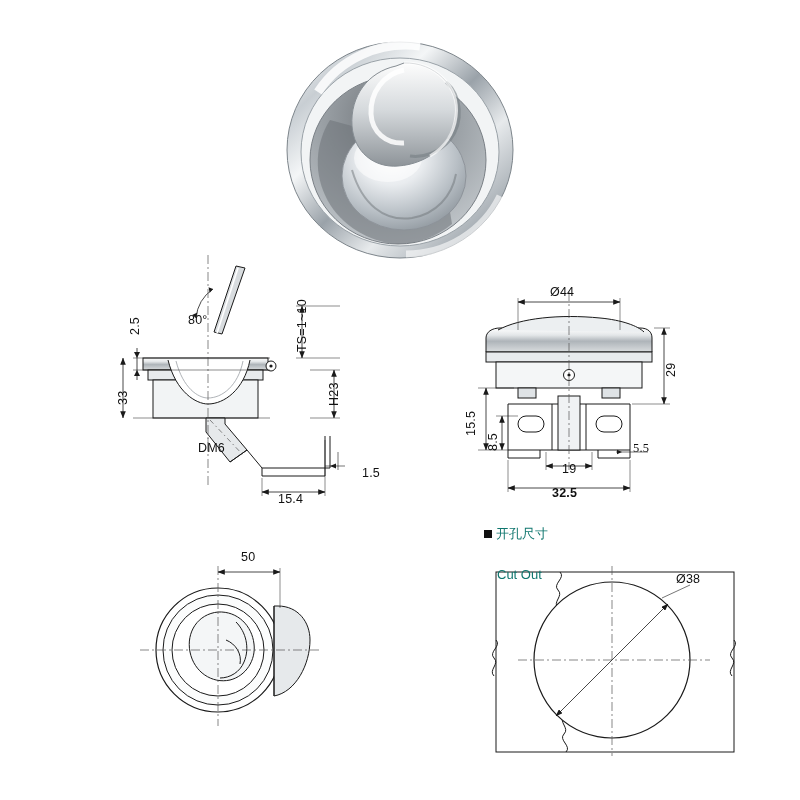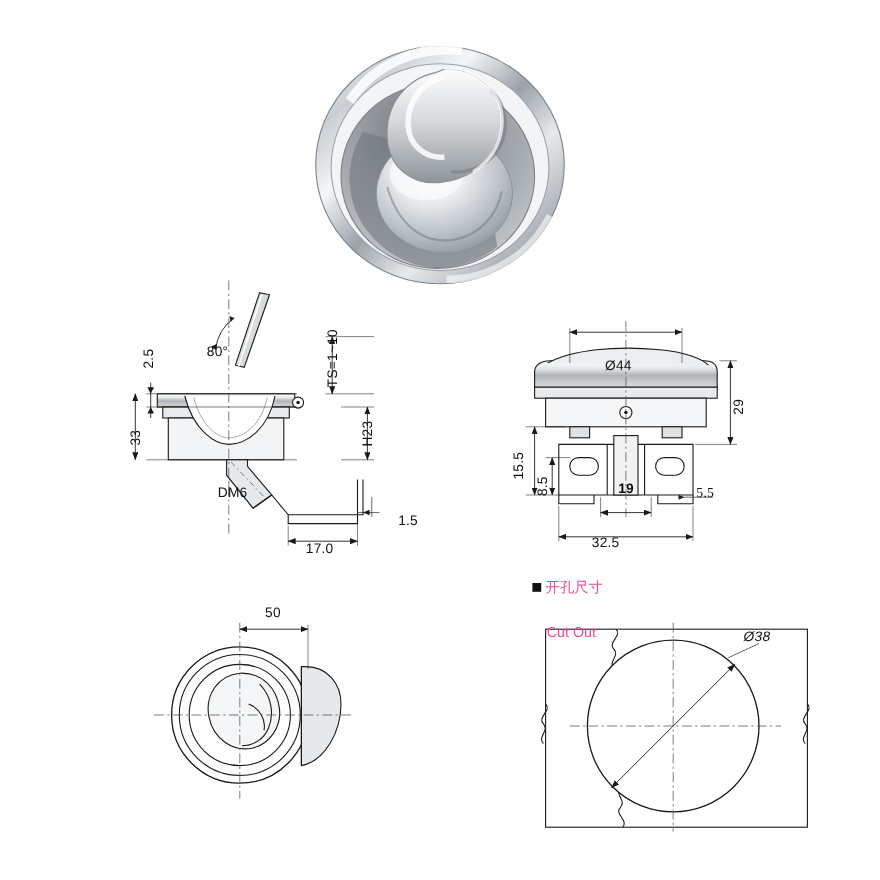--- a/index.html
+++ b/index.html
@@ -35,21 +35,21 @@
     letter-spacing: 0.2px;
   }
   .dim-text.vert {
     transform-origin: left top;
     transform: rotate(-90deg);
   }
   .cn-title {
     position: absolute;
     font-family: "Liberation Sans", sans-serif;
     font-size: 13px;
-    color: #ec4899;
+    color: #0f766e;
     white-space: nowrap;
   }
   .cn-title .sq {
     display: inline-block;
     width: 8px; height: 8px;
     background: #111;
     margin-right: 4px;
     vertical-align: middle;
     position: relative;
     top: -1px;
@@ -281,31 +281,31 @@
     </g>
   </svg>
 
   <div class="dim-text vert" style="left:128px; top:335px;">2.5</div>
   <div class="dim-text" style="left:188px; top:313px;">80°</div>
   <div class="dim-text vert" style="left:295px; top:352px;">TS=1~10</div>
   <div class="dim-text vert" style="left:116px; top:405px;">33</div>
   <div class="dim-text vert" style="left:327px; top:406px;">H23</div>
   <div class="dim-text" style="left:198px; top:441px;">DM6</div>
   <div class="dim-text" style="left:362px; top:466px;text-align:center;">1.5</div>
-  <div class="dim-text" style="left:278px; top:492px;">17.0</div>
-
-  <div class="dim-text" style="left:550px; top:285px;margin-top:40px;">Ø44</div>
+  <div class="dim-text" style="left:278px; top:492px;">15.4</div>
+
+  <div class="dim-text" style="left:550px; top:285px;">Ø44</div>
   <div class="dim-text vert" style="left:664px; top:377px;">29</div>
   <div class="dim-text vert" style="left:464px; top:436px;">15.5</div>
   <div class="dim-text vert" style="left:486px; top:451px;">8.5</div>
-  <div class="dim-text" style="left:562px; top:437px;font-weight:bold;">19</div>
+  <div class="dim-text" style="left:562px; top:462px;">19</div>
   <div class="dim-text" style="left:633px; top:441px;font-family:Liberation Serif, serif;">5.5</div>
-  <div class="dim-text" style="left:538px; top:486px;">32.5</div>
+  <div class="dim-text" style="left:552px; top:486px;font-weight:bold;">32.5</div>
 
   <div class="dim-text" style="left:241px; top:550px;">50</div>
 
   <div class="cn-title" style="left:484px; top:525px;">
     <span class="sq"></span><span>开孔尺寸</span>
   </div>
   <div class="cn-title" style="left:497px; top:567px;">Cut Out</div>
-  <div class="dim-text" style="left:676px; top:572px;font-style:italic;">Ø38</div>
+  <div class="dim-text" style="left:676px; top:572px;">Ø38</div>
 
 </div>
 
 </body></html>

